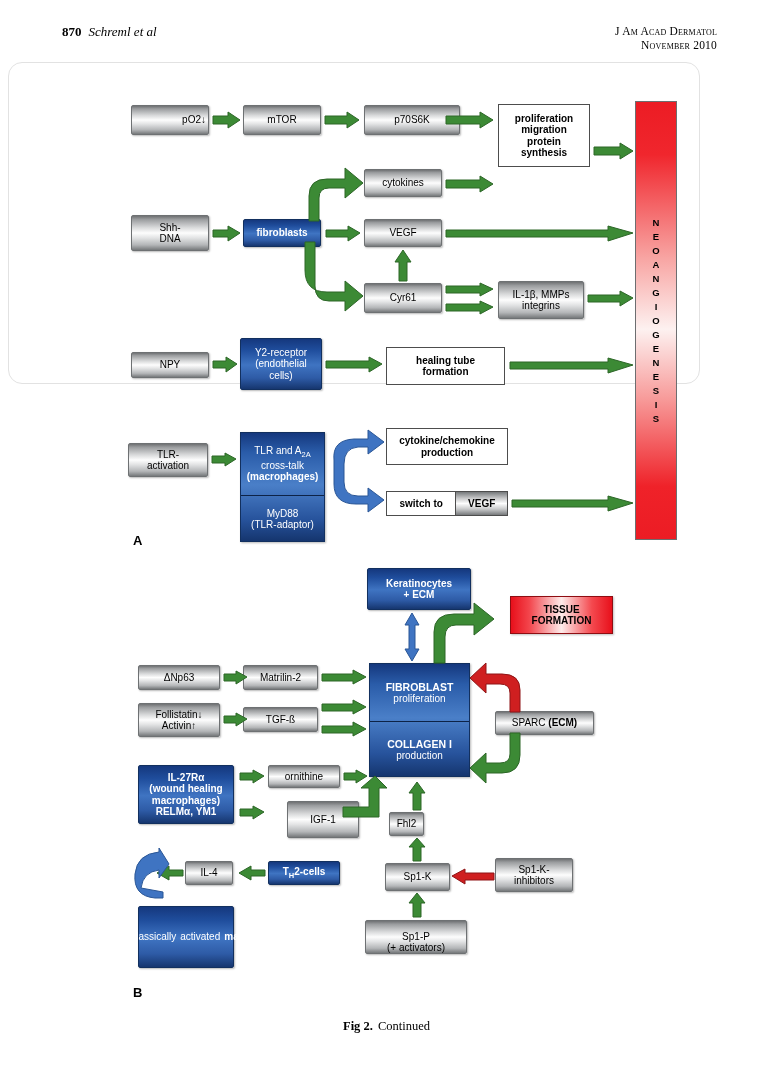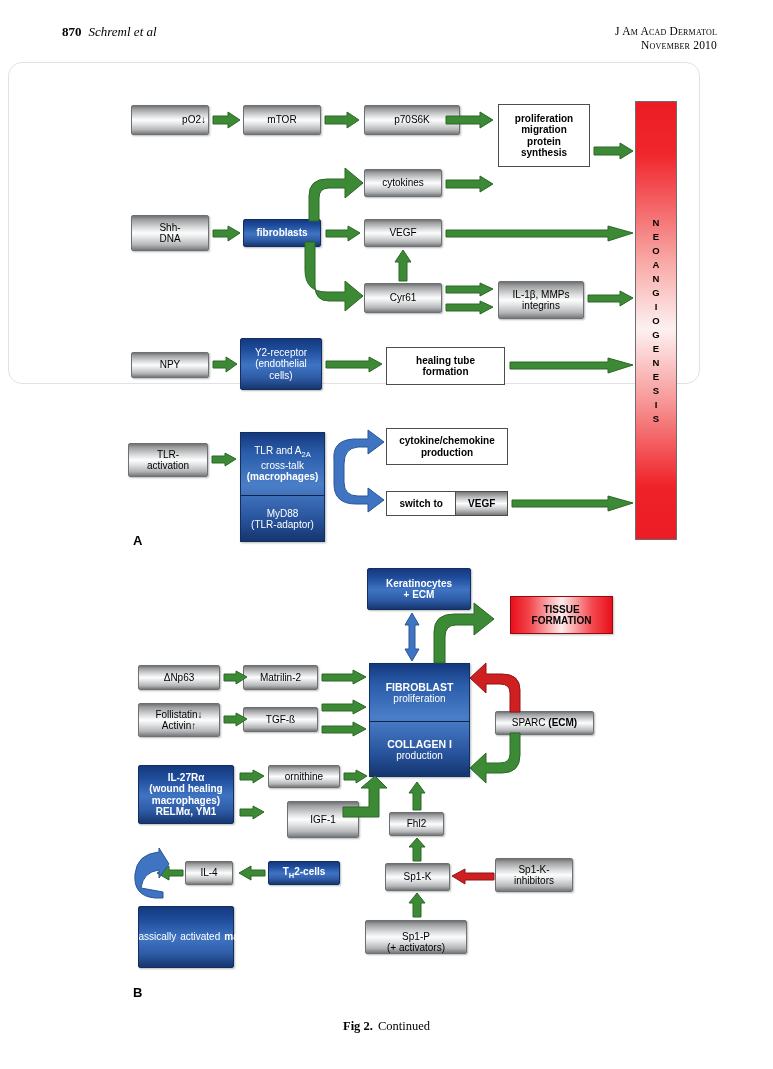--- a/index.html
+++ b/index.html
@@ -320,21 +320,21 @@
   <span class="t">macrophages)</span>
   <span class="t">RELMα, YM1</span>
 </div>
 
 <div class="node grey" style="left:268px;top:765px;width:72px;height:23px;">
   <span class="t">ornithine</span>
   </div>
 <div class="node grey" style="left:268px;top:801px;width:72px;height:37px;margin-left:19px;">
   <span class="t">IGF-1</span>
   </div>
-<div class="node grey" style="left:389px;top:812px;width:55px;height:24px;">
+<div class="node grey" style="left:389px;top:812px;width:35px;height:24px;">
   <span class="t">Fhl2</span>
   </div>
 
 <div class="node grey" style="left:185px;top:861px;width:48px;height:24px;">
   <span class="t">IL-4</span>
   </div>
 <div class="node blue" style="left:268px;top:861px;width:72px;height:24px;">
   <span class="t"><span>T</span><span class="sub">H</span><span>2-cells</span></span>
   </div>
 

